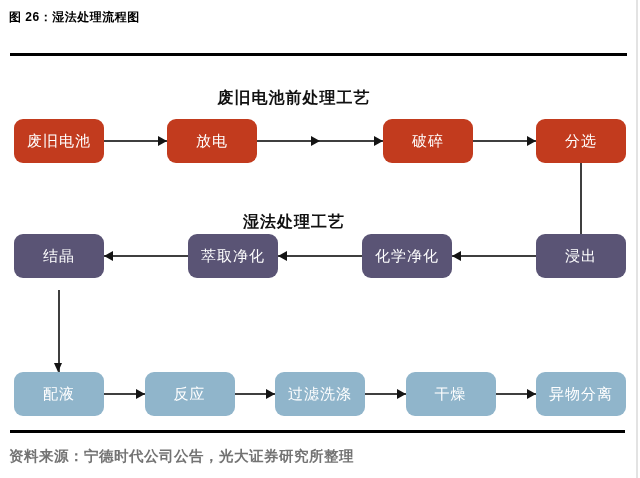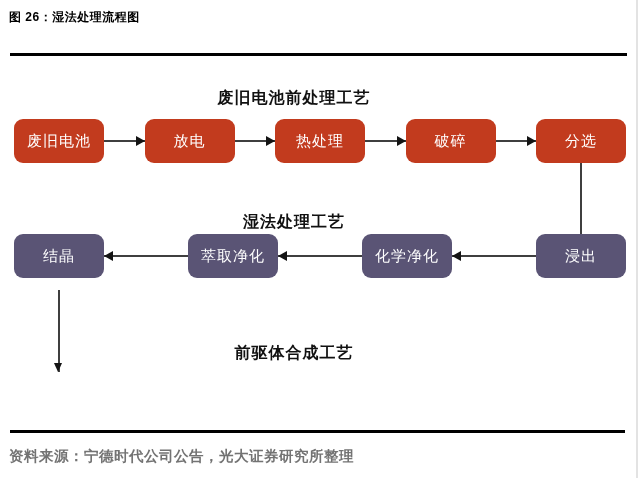--- a/index.html
+++ b/index.html
@@ -94,21 +94,20 @@
 
   <div class="fig-title">图 26：湿法处理流程图</div>
   <div class="rule rule-top"></div>
 
   <div class="section-label" style="top:88px">废旧电池前处理工艺</div>
   <div class="flow-row" style="top:119px">
     <div class="flow-box" style="background-color: rgb(194, 59, 30);">废旧电池</div>
     <div class="connector dir-right"></div>
     <div class="flow-box" style="background-color: rgb(194, 59, 30);">放电</div>
     <div class="connector dir-right"></div>
-    <div class="flow-box" style="background-color: rgb(194, 59, 30);">热处理</div>
     <div class="connector dir-right"></div>
     <div class="flow-box" style="background-color: rgb(194, 59, 30);">破碎</div>
     <div class="connector dir-right"></div>
     <div class="flow-box" style="background-color: rgb(194, 59, 30);">分选</div>
   </div>
 
   <div class="vconnector" style="left:580px; top:163px; height:82px"></div>
 
   <div class="section-label" style="top:212px">湿法处理工艺</div>
   <div class="flow-row" style="top:234px">
@@ -116,19 +115,29 @@
     <div class="connector dir-left"></div>
     <div class="flow-box" style="background-color: rgb(90, 84, 117);">萃取净化</div>
     <div class="connector dir-left"></div>
     <div class="flow-box" style="background-color: rgb(90, 84, 117);">化学净化</div>
     <div class="connector dir-left"></div>
     <div class="flow-box" style="background-color: rgb(90, 84, 117);">浸出</div>
   </div>
 
   <div class="vconnector" style="left:58px; top:290px; height:82px"></div>
 
-  <div class="section-label" style="top:343px">前驱体合成工艺</div>
+  <div class="flow-row" style="top:372px">
+    <div class="flow-box" style="background-color: rgb(144, 181, 203);">配液</div>
+    <div class="connector dir-right"></div>
+    <div class="flow-box" style="background-color: rgb(144, 181, 203);">反应</div>
+    <div class="connector dir-right"></div>
+    <div class="flow-box" style="background-color: rgb(144, 181, 203);">过滤洗涤</div>
+    <div class="connector dir-right"></div>
+    <div class="flow-box" style="background-color: rgb(144, 181, 203);">干燥</div>
+    <div class="connector dir-right"></div>
+    <div class="flow-box" style="background-color: rgb(144, 181, 203);">异物分离</div>
+  </div>
 
   <div class="rule rule-bottom"></div>
   <div class="source-line">资料来源：宁德时代公司公告，光大证券研究所整理</div>
   <div class="page-edge"></div>
 
 </div>
 
 </body></html>

